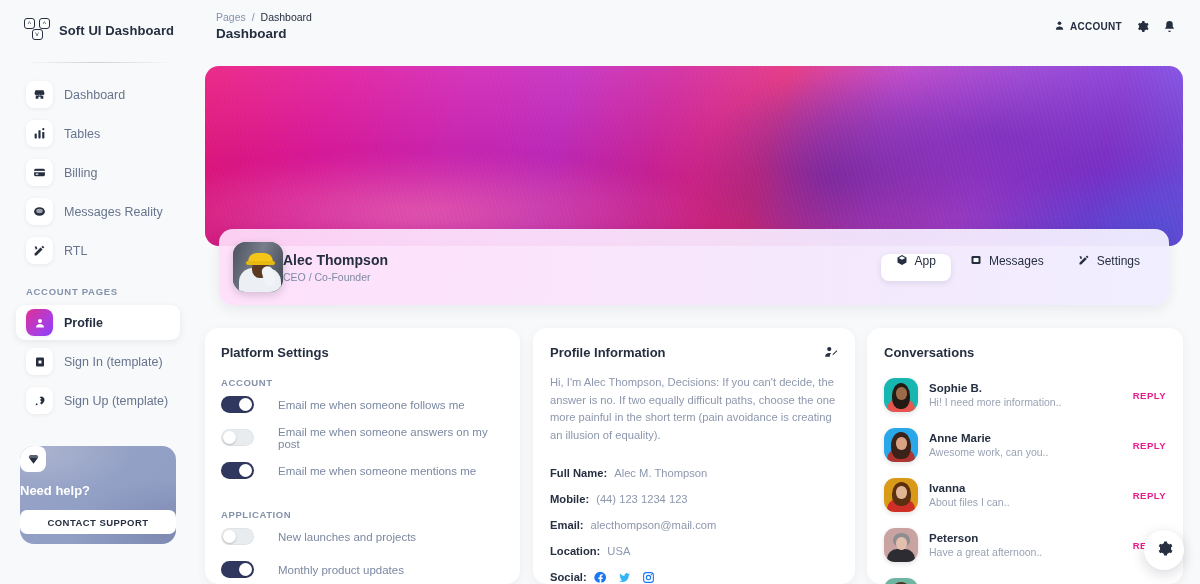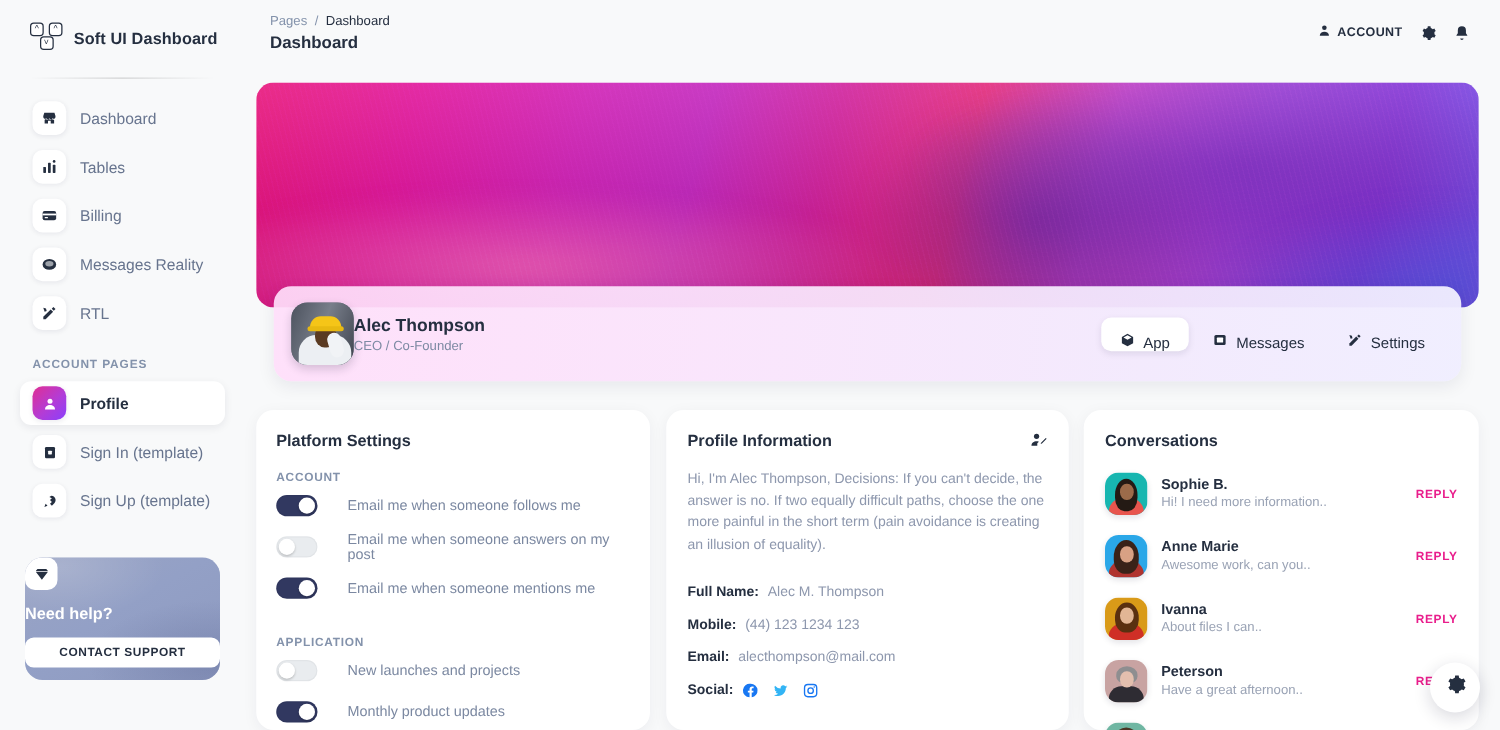--- a/index.html
+++ b/index.html
@@ -183,21 +183,21 @@
     background:#f5c518; border-radius: 11px 11px 3px 3px; }
   .pc-avatar .hat2 { position:absolute; left:13px; top:19px; width:29px; height:4px;
     background:#e8b911; border-radius: 3px; }
   .pc-avatar .arm { position:absolute; left:30px; top:24px; width:11px; height:20px;
     background:#f1f3f6; border-radius: 6px; transform: rotate(-16deg); }
   .pc-names { margin-left: 0; flex: 1; }
   .pc-name { font-size: 14px; font-weight: 700; color: #252f40; }
   .pc-role { font-size: 10.5px; color: #7d8aa3; margin-top: 3px; }
   .pc-tabs { display: flex; align-items: center; gap: 4px; }
   .pc-tab {
-    display: flex; align-items: flex-end; gap: 7px;
+    display: flex; align-items: flex-start; gap: 7px;
     height: 27px; padding: 0 15px; border-radius: 8px;
     font-size: 12px; color: #252f40; cursor: pointer; white-space: nowrap;
   }
   .pc-tab.active { background: #fff; box-shadow: 0 2px 6px rgba(20,20,50,.10); font-weight: 400; }
 
   
   .card {
     position: absolute; background: #fff; border-radius: 14px;
     box-shadow: 0 3px 12px rgba(20,20,50,.05);
     overflow: hidden;
@@ -517,20 +517,24 @@
         <span class="pi-key">Full Name:</span>
         <span class="pi-val">Alec M. Thompson</span>
       </div>
       <div class="pi-row">
         <span class="pi-key">Mobile:</span>
         <span class="pi-val">(44) 123 1234 123</span>
       </div>
       <div class="pi-row">
         <span class="pi-key">Email:</span>
         <span class="pi-val">alecthompson@mail.com</span>
+      </div>
+      <div class="pi-row">
+        <span class="pi-key">Location:</span>
+        <span class="pi-val">USA</span>
       </div>
       <div class="pi-row">
         <span class="pi-key">Social:</span>
         <span class="pi-social">
           <span class="si">
             <svg width="13" height="13" viewBox="0 0 24 24" fill="#1877f2">
                 <path d="M12 2a10 10 0 1 0-1.6 19.9v-7h-2.5V12h2.5V9.8c0-2.5 1.5-3.9 3.8-3.9 1.1 0 2.2.2 2.2.2v2.4h-1.2c-1.2 0-1.6.8-1.6 1.6V12h2.7l-.4 2.9h-2.3v7A10 10 0 0 0 12 2z"></path>
               </svg>
           </span>
           <span class="si">

